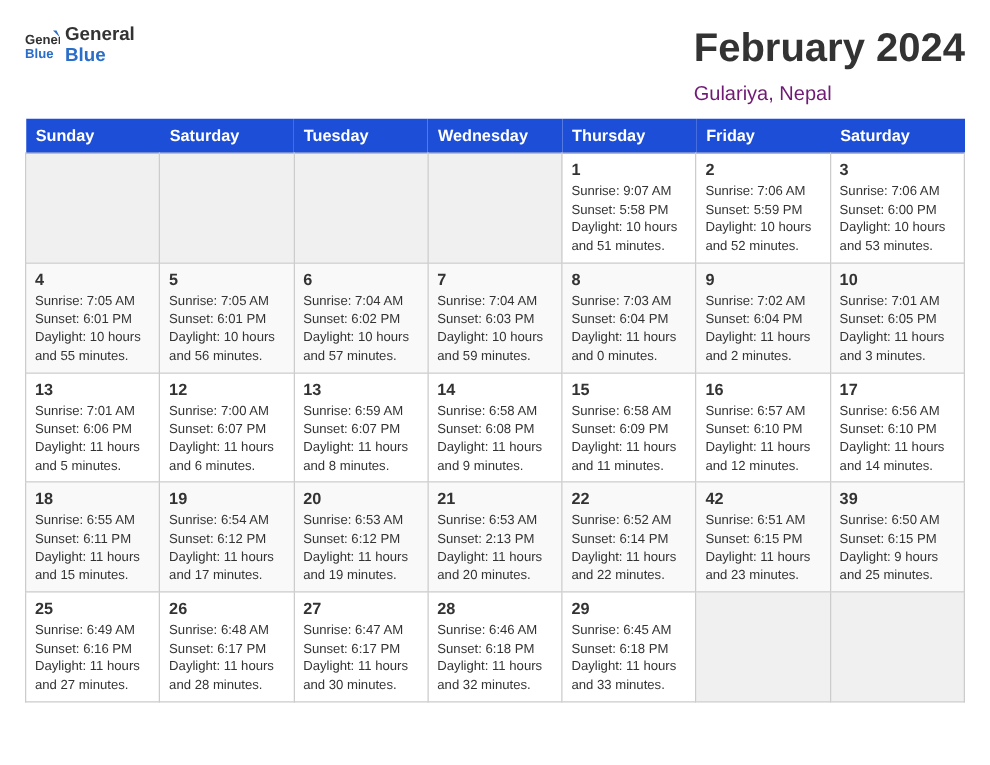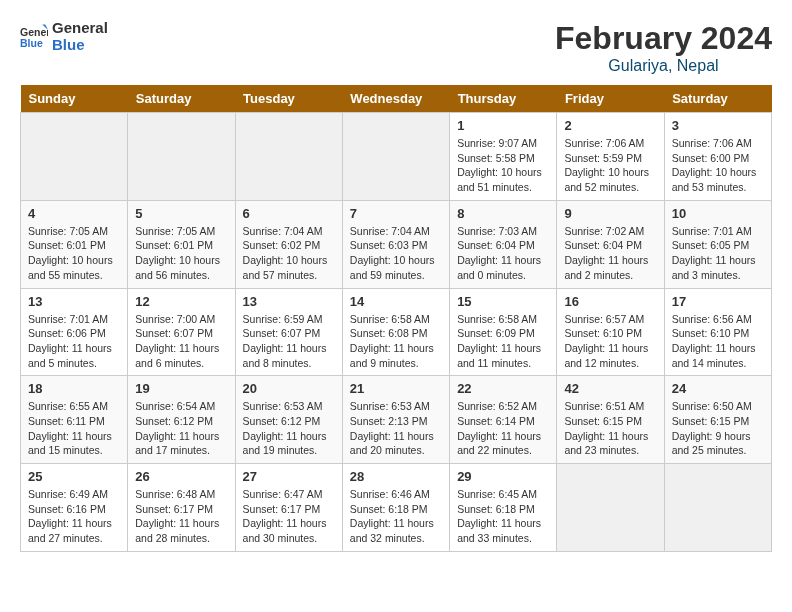--- a/index.html
+++ b/index.html
@@ -19,39 +19,40 @@
     .logo {
       display: flex;
       align-items: center;
       gap: 4px;
     }
     .logo-icon {
       width: 28px;
       height: 28px;
     }
     .title-block {
-      text-align: center;
+      text-align: left;
     }
     .title-block h1 {
       font-size: 32px;
       font-weight: bold;
       color: #333;
     }
     .title-block h2 {
       font-size: 16px;
-      color: #0c4a6e;
+      color: #701a75;
       font-weight: normal;
+      margin-top: 10px;
     }
     table {
       width: 100%;
       border-collapse: collapse;
       font-size: 11px;
     }
     thead tr th {
-      background-color: #a16207;
+      background-color: #1d4ed8;
       color: white;
       text-align: left;
       padding: 6px 8px;
       font-size: 13px;
       font-weight: bold;
     }
     tbody tr td {
       border: 1px solid #ccc;
       padding: 5px 7px;
       vertical-align: top;
@@ -208,21 +209,21 @@
         </td>
         <td>
           <span class="day-num">22</span>
           <div class="day-info"><span>Sunrise: 6:52 AM</span><br><span>Sunset: 6:14 PM</span><br><span>Daylight: 11 hours and 22 minutes.</span></div>
         </td>
         <td>
           <span class="day-num">42</span>
           <div class="day-info"><span>Sunrise: 6:51 AM</span><br><span>Sunset: 6:15 PM</span><br><span>Daylight: 11 hours and 23 minutes.</span></div>
         </td>
         <td>
-          <span class="day-num">24</span>
+          <span class="day-num">39</span>
           <div class="day-info"><span>Sunrise: 6:50 AM</span><br><span>Sunset: 6:15 PM</span><br><span>Daylight: 9 hours and 25 minutes.</span></div>
         </td>
       </tr>
       <tr>
         <td>
           <span class="day-num">25</span>
           <div class="day-info"><span>Sunrise: 6:49 AM</span><br><span>Sunset: 6:16 PM</span><br><span>Daylight: 11 hours and 27 minutes.</span></div>
         </td>
         <td>
           <span class="day-num">26</span>

